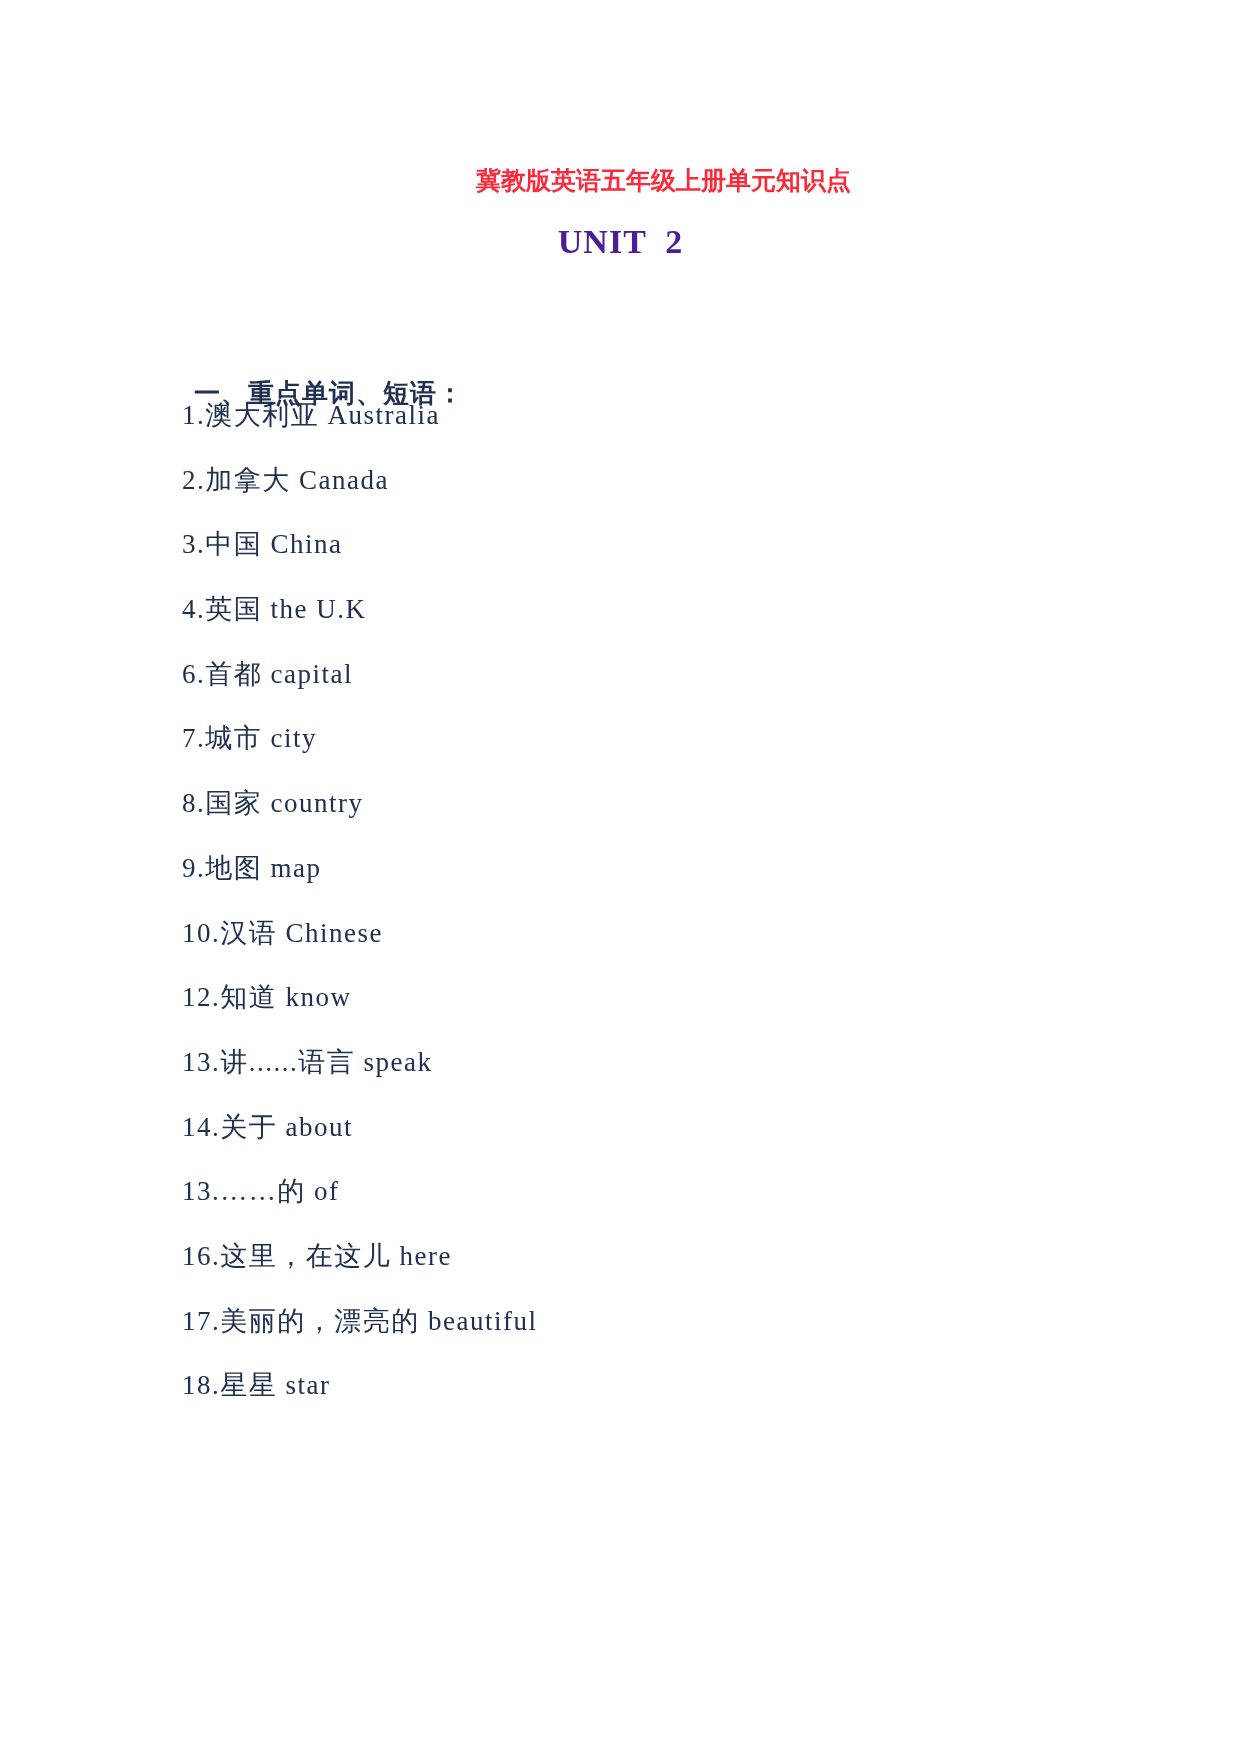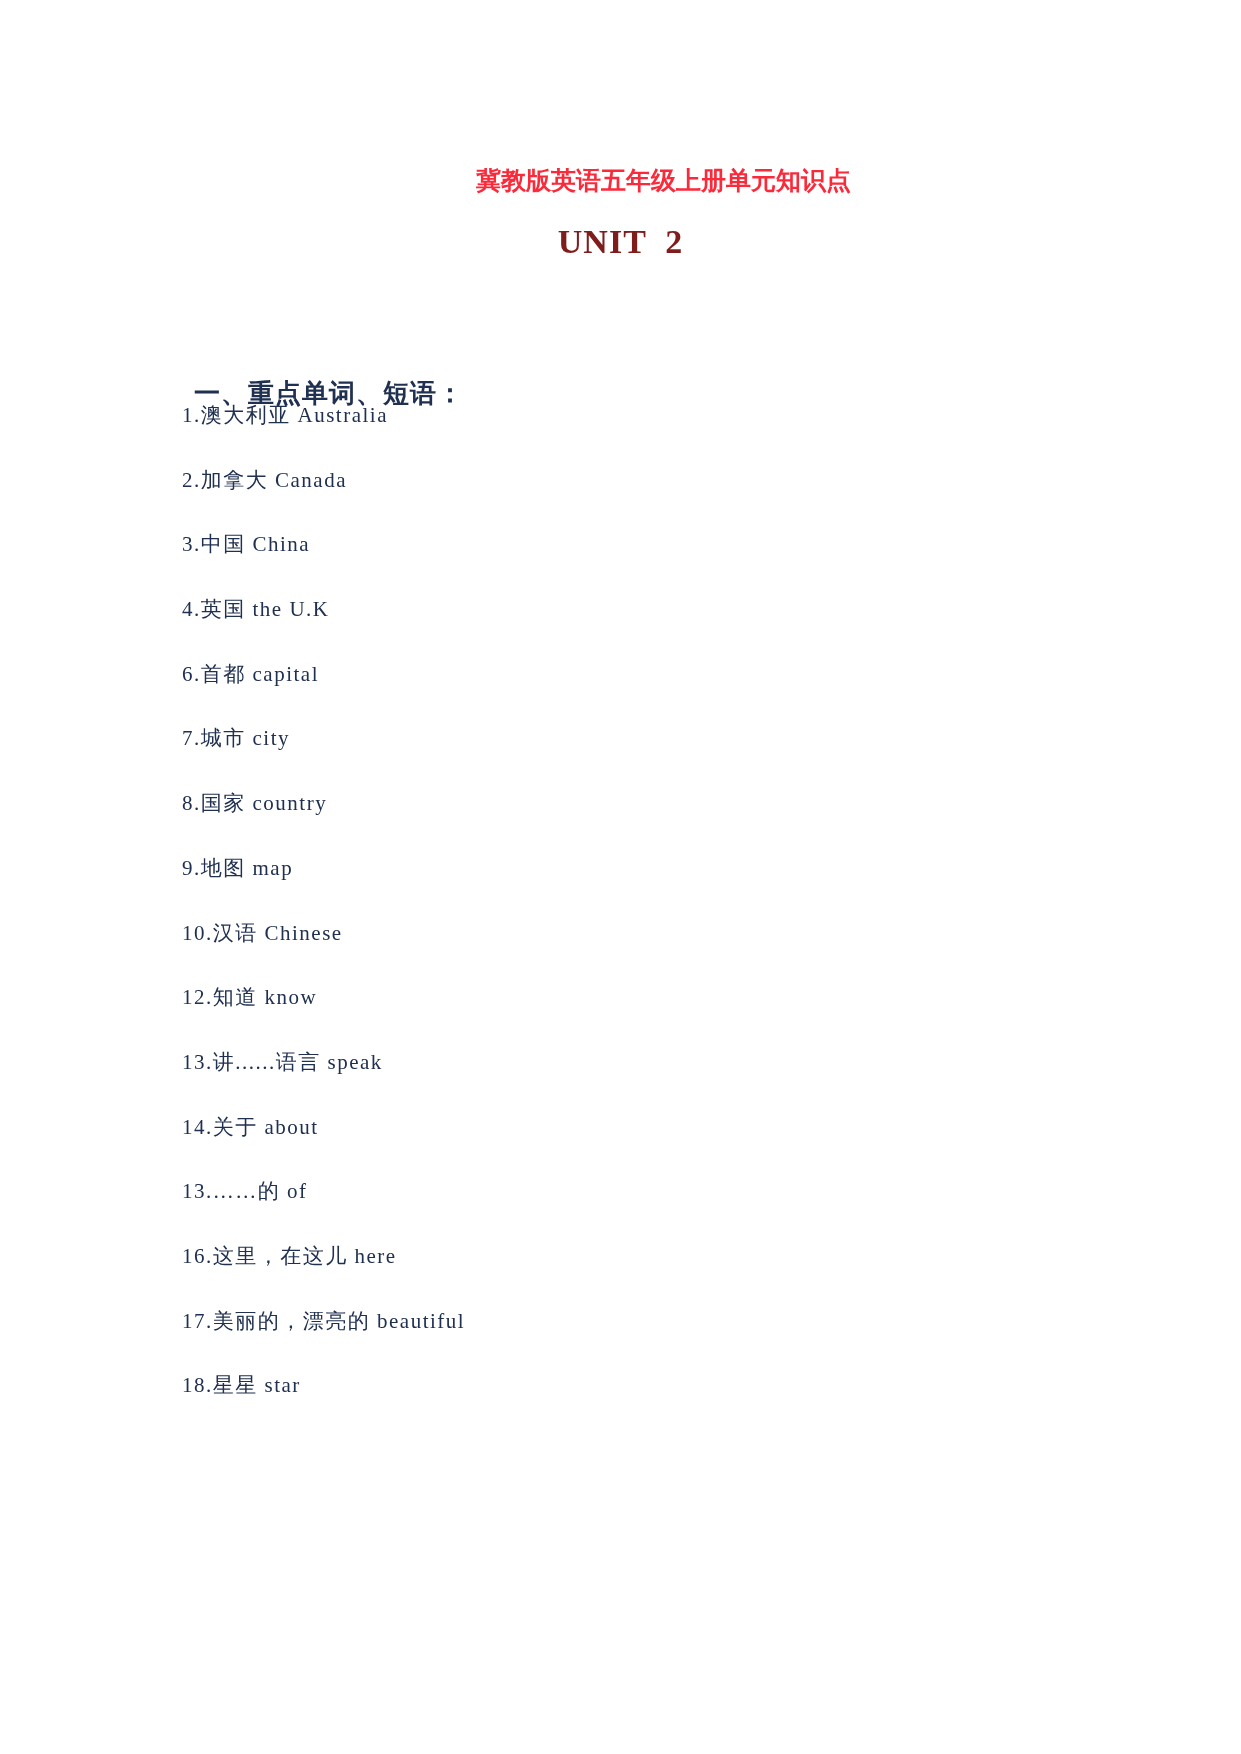--- a/index.html
+++ b/index.html
@@ -31,21 +31,21 @@
     position: absolute;
     top: 224px;
     left: 0;
     width: 1241px;
     text-align: center;
     font-family: "Liberation Serif", "DejaVu Serif", serif;
     font-weight: bold;
     font-size: 34px;
     line-height: 36px;
     letter-spacing: 1px;
-    color: #7f1d1d;
+    color: #4c1d95;
     white-space: pre;
   }
   .section-heading {
     position: absolute;
     top: 331px;
     left: 194px;
     font-weight: bold;
     font-size: 26px;
     line-height: 36px;
     letter-spacing: 1px;
@@ -54,21 +54,21 @@
     margin-top: 45px;
   }
   .word-list {
     position: absolute;
     top: 398px;
     left: 182px;
     right: 100px;
   }
   .word-item {
     height: 64.7px;
-    font-size: 21px;
+    font-size: 27px;
     line-height: 34px;
     letter-spacing: 1.5px;
     color: #203050;
     white-space: nowrap;
   }
 </style>
 </head>
 <body>
 
 <div class="page">

